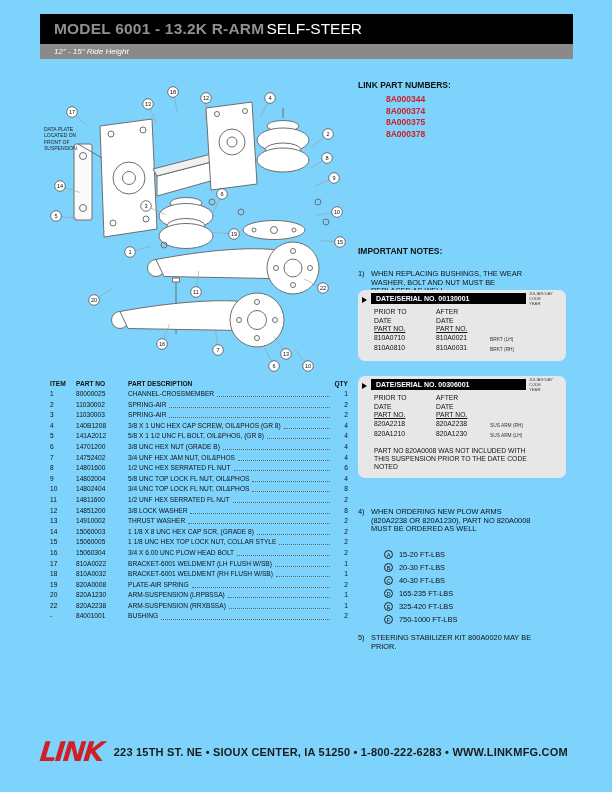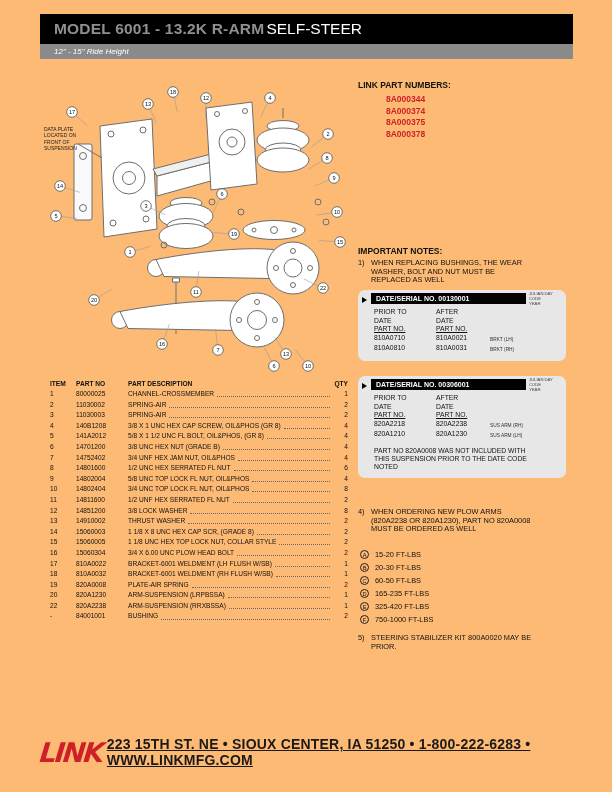--- a/index.html
+++ b/index.html
@@ -1,73 +1,73 @@
 <!DOCTYPE html>
 <html><head>
 <meta charset="utf-8">
 <style>
   * { margin:0; padding:0; box-sizing:border-box; }
   body { background:#f2f2f2; font-family:"Liberation Sans", sans-serif; }
-  .page { position:relative; width:612px; height:792px; background:#fdba74; outline:1px solid #d9d9d9; overflow:hidden; color:#111; }
+  .page { position:relative; width:612px; height:792px; background:#7dd3fc; outline:1px solid #d9d9d9; overflow:hidden; color:#111; }
 
   
   .header-bar { position:absolute; left:40px; top:14px; width:533px; height:30px; background:#000; display:flex; align-items:center; padding-left:14px; }
   .header-model { color:#8f8f8f; font-size:15.5px; font-weight:bold; letter-spacing:.2px; }
   .header-highlight { color:#fff; font-size:15.5px; font-weight:normal; margin-left:2px; }
   .subtitle-bar { position:absolute; left:40px; top:44px; width:533px; height:15px; background:#8a8a8a; color:#fff; font-size:8px; font-style:italic; display:flex; align-items:center; padding-left:14px; }
 
   
   .diagram { position:absolute; left:36px; top:82px; width:320px; height:300px; }
   .data-plate-note { position:absolute; left:8px; top:44px; width:46px; font-size:5px; line-height:6.4px; color:#222; }
 
   
   .right-col { position:absolute; left:358px; top:80px; width:216px; height:610px; }
   .link-parts { position:absolute; top:0; left:0; }
   .link-parts-heading { font-size:8.5px; font-weight:bold; margin-bottom:4px; }
   .link-part-number { color:#cf2027; font-weight:bold; font-size:8.5px; line-height:11.5px;padding-left:28px; }
 
   .important-notes { position:absolute; top:166px; left:0; width:175px; }
-  .important-heading { font-size:8.5px; font-weight:bold; margin-bottom:3px; }
+  .important-heading { font-size:8.5px; font-weight:bold; margin-bottom:14px; }
   .note-row { display:flex; font-size:7.4px; line-height:8.6px; }
   .note-num { width:13px; flex:none; }
   .note-text { flex:1; }
 
   .serial-box { position:absolute; left:0; width:208px; background:#e7e7e7; border-radius:7px; padding:3px 0 6px 0; }
   .serial-box.box1 { top:210px; }
   .serial-box.box2 { top:296px; }
   .sb-marker { position:absolute; left:4px; top:7px; width:0; height:0; border-left:5px solid #000; border-top:3.5px solid transparent; border-bottom:3.5px solid transparent; }
   .sb-header { position:relative; margin:0 40px 4px 13px; background:#000; color:#fff; font-size:7px; font-weight:bold; height:11px; line-height:11px; padding-left:5px; white-space:nowrap; }
   .sb-annotation { position:absolute; right:3px; top:2px; width:34px; font-size:4.2px; line-height:4.8px; color:#444; }
   .sb-row { display:flex; padding-left:16px; font-size:6.8px; line-height:8.6px; }
   .sb-c1 { width:62px; flex:none; }
   .sb-c2 { width:54px; flex:none; }
   .sb-c3 { font-size:4.8px; color:#333; padding-top:2px; }
   .sb-u { text-decoration:underline; }
   .sb-footnote { font-size:6.8px; line-height:8.2px; padding:6px 34px 0 16px; }
 
   .note4 { position:absolute; top:428px; left:0; width:180px; }
-  .torque { position:absolute; top:468px; left:2px; }
+  .torque { position:absolute; top:468px; left:26px; }
   .torque-row { display:flex; align-items:center; font-size:7.4px; height:13px; }
   .torque-letter { width:9px; height:9px; border:1px solid #222; border-radius:50%; font-size:5.6px; display:flex; align-items:center; justify-content:center; margin-right:6px; flex:none; }
   .note5 { position:absolute; top:554px; left:0; width:180px; }
 
   
   .parts-table { position:absolute; left:50px; top:378px; width:298px; font-size:6.6px; }
   .pt-header { display:flex; font-weight:bold; line-height:11px; }
   .pt-row { display:flex; line-height:10.6px; }
   .col-item { width:26px; flex:none; }
   .col-part { width:52px; flex:none; }
   .col-desc { flex:1; display:flex; min-width:0; }
   .col-desc .dots { flex:1; border-bottom:1px dotted #666; margin:0 2px 2.5px 3px; }
   .col-qty { width:16px; flex:none; text-align:right; }
 
   
   .footer { position:absolute; left:40px; top:736px; width:533px; display:flex; align-items:center; }
   .logo { color:#cf2027; font-size:27px; font-weight:bold; font-style:italic; letter-spacing:-2px; transform:skewX(-6deg); font-family:"DejaVu Sans", sans-serif; }
-  .address { font-size:14px; font-weight:bold; margin-left:4px; color:#1a1a1a; letter-spacing:.2px;text-decoration:underline; }
+  .address { font-size:11px; font-weight:bold; margin-left:11px; color:#1a1a1a; letter-spacing:.2px; }
 </style>
 </head>
 <body>
 
 <div class="page">
 
   <div class="header-bar">
     <span class="header-model">MODEL 6001 - 13.2K R-ARM</span>
     <span class="header-highlight">SELF-STEER</span>
   </div>
@@ -386,21 +386,21 @@
     <div class="torque-row">
         <span class="torque-letter">A</span>
         <span>15-20 FT-LBS</span>
       </div>
         <div class="torque-row">
         <span class="torque-letter">B</span>
         <span>20-30 FT-LBS</span>
       </div>
         <div class="torque-row">
         <span class="torque-letter">C</span>
-        <span>60-50 FT-LBS</span>
+        <span>40-30 FT-LBS</span>
       </div>
         <div class="torque-row">
         <span class="torque-letter">D</span>
         <span>165-235 FT-LBS</span>
       </div>
         <div class="torque-row">
         <span class="torque-letter">E</span>
         <span>325-420 FT-LBS</span>
       </div>
         <div class="torque-row">

